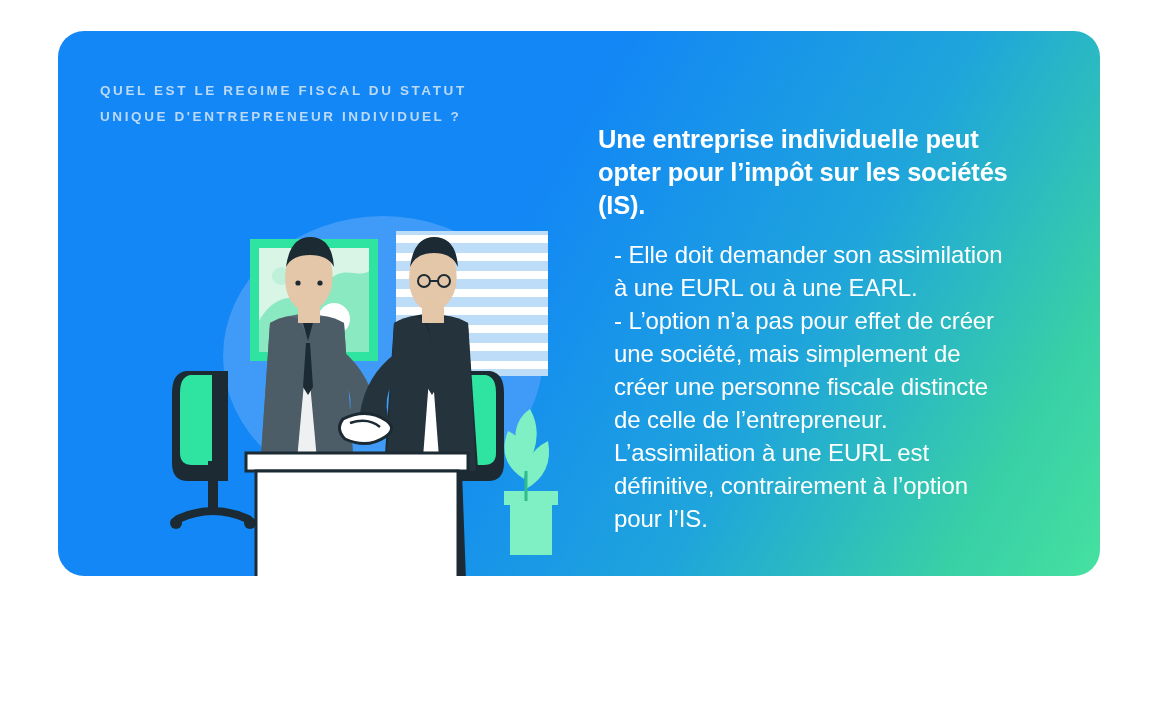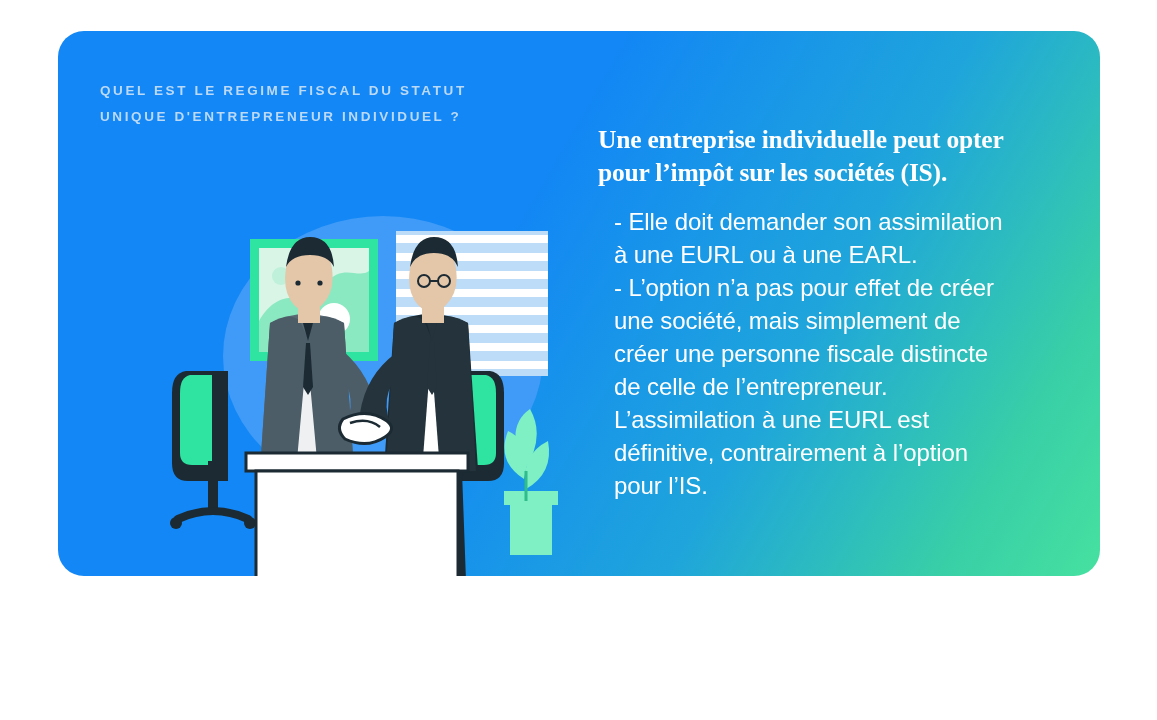--- a/index.html
+++ b/index.html
@@ -61,21 +61,20 @@
     top: 92px;
     width: 430px;
     color: #ffffff;
   }
   .lead {
     font-size: 25.5px;
     font-weight: 700;
     line-height: 33px;
     margin: 0 0 2px 0;
     letter-spacing: -0.2px;
-    font-family: Liberation Serif, serif;
   }
   .body {
     font-size: 24px;
     font-weight: 400;
     line-height: 33px;
     margin: 16px;
     letter-spacing: -0.1px;
     white-space: pre-line;
   }
 </style>

